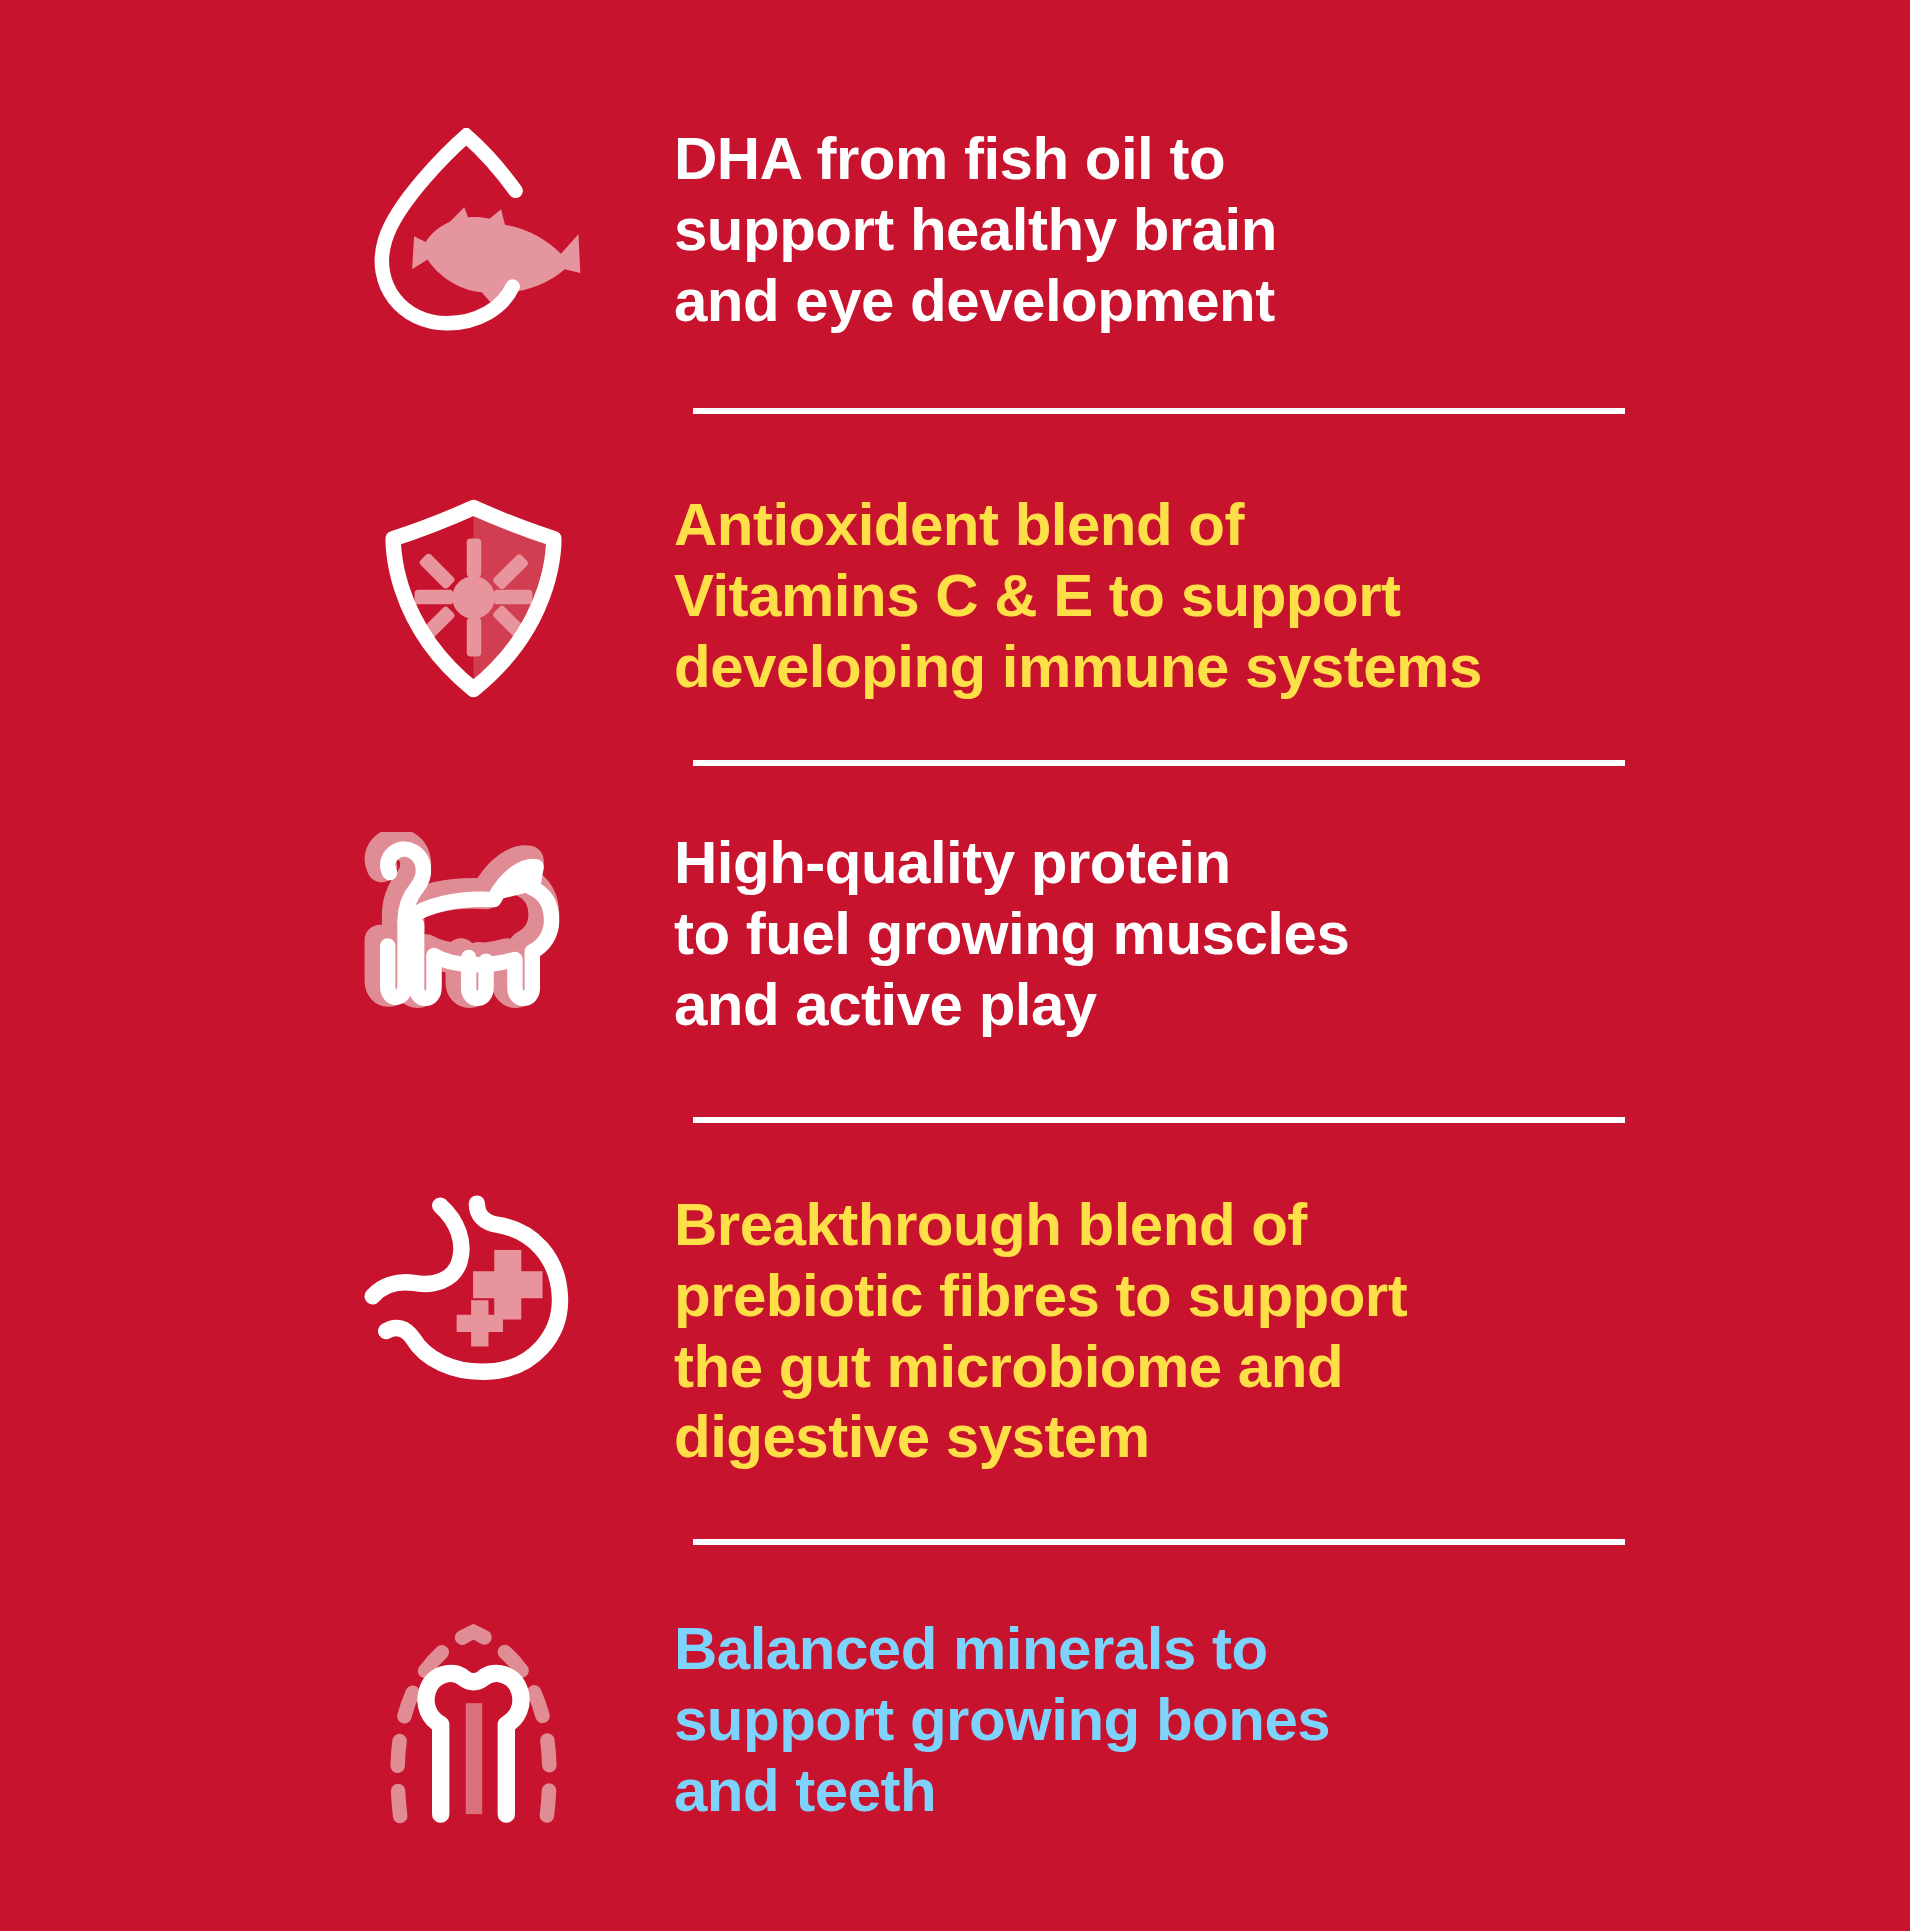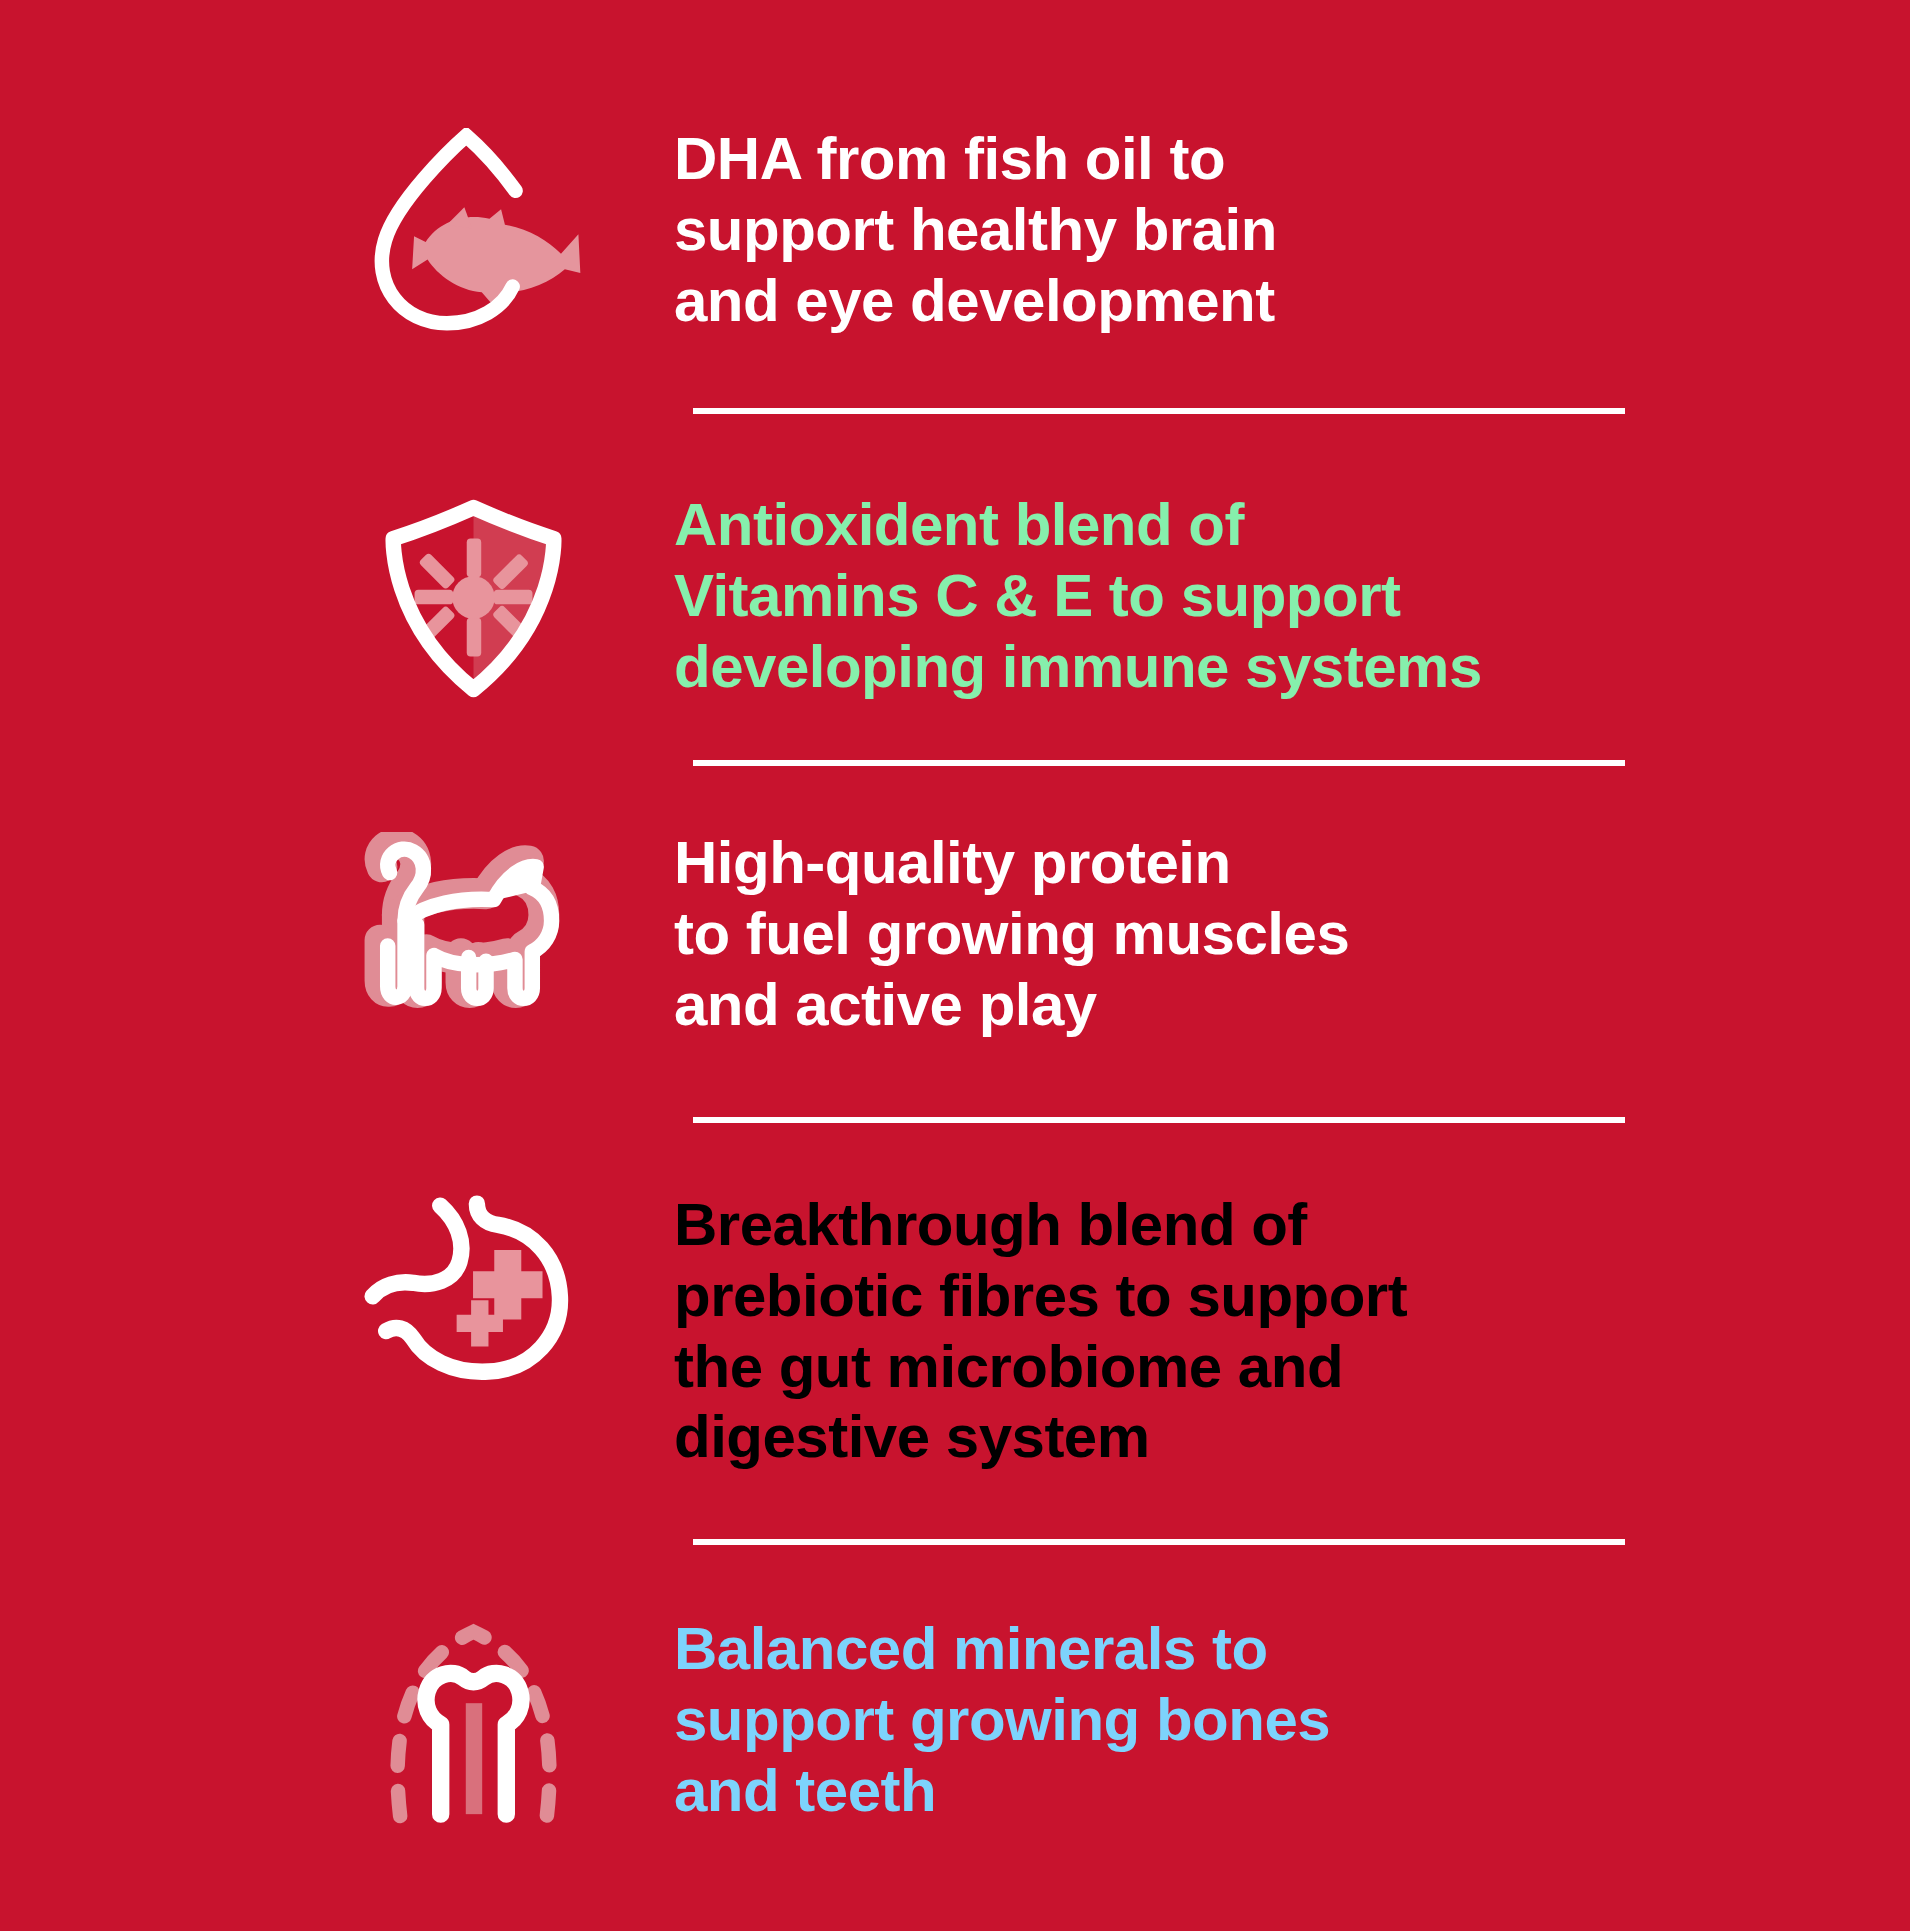--- a/index.html
+++ b/index.html
@@ -150,21 +150,21 @@
           </g>
 
           <path d="M105 14
                    C 105 14, 150 34, 188 46
                    C 188 46, 192 132, 105 202
                    C 18 132, 22 46, 22 46
                    C 60 34, 105 14, 105 14 Z" fill="none" stroke="#ffffff" stroke-width="16" stroke-linejoin="round"></path>
         </svg>
       </div>
       <div class="text-cell">
-        <p class="benefit-text" style="color: #86efac;">Antioxident blend of
+        <p class="benefit-text" style="color: #fde047;">Antioxident blend of
 Vitamins C &amp; E to support
 developing immune systems</p>
       </div>
     </div>
 
     <div class="divider" id="divider-1"></div>
 
     <div class="benefit-row" id="row-2">
       <div class="icon-cell">
         <svg width="241" height="193" viewBox="0 0 250 200" xmlns="http://www.w3.org/2000/svg">
@@ -244,21 +244,21 @@
             <path d="M118 10
                      C 118 22, 126 30, 140 32
                      C 176 38, 202 66, 204 106
                      C 206 146, 176 182, 130 184
                      C 92 186, 64 170, 52 150
                      C 44 138, 34 136, 24 142"></path>
           </g>
         </svg>
       </div>
       <div class="text-cell">
-        <p class="benefit-text" style="color: #000000;">Breakthrough blend of
+        <p class="benefit-text" style="color: #fde047;">Breakthrough blend of
 prebiotic fibres to support
 the gut microbiome and
 digestive system</p>
       </div>
     </div>
 
     <div class="divider" id="divider-3"></div>
 
     <div class="benefit-row" id="row-4">
       <div class="icon-cell">

